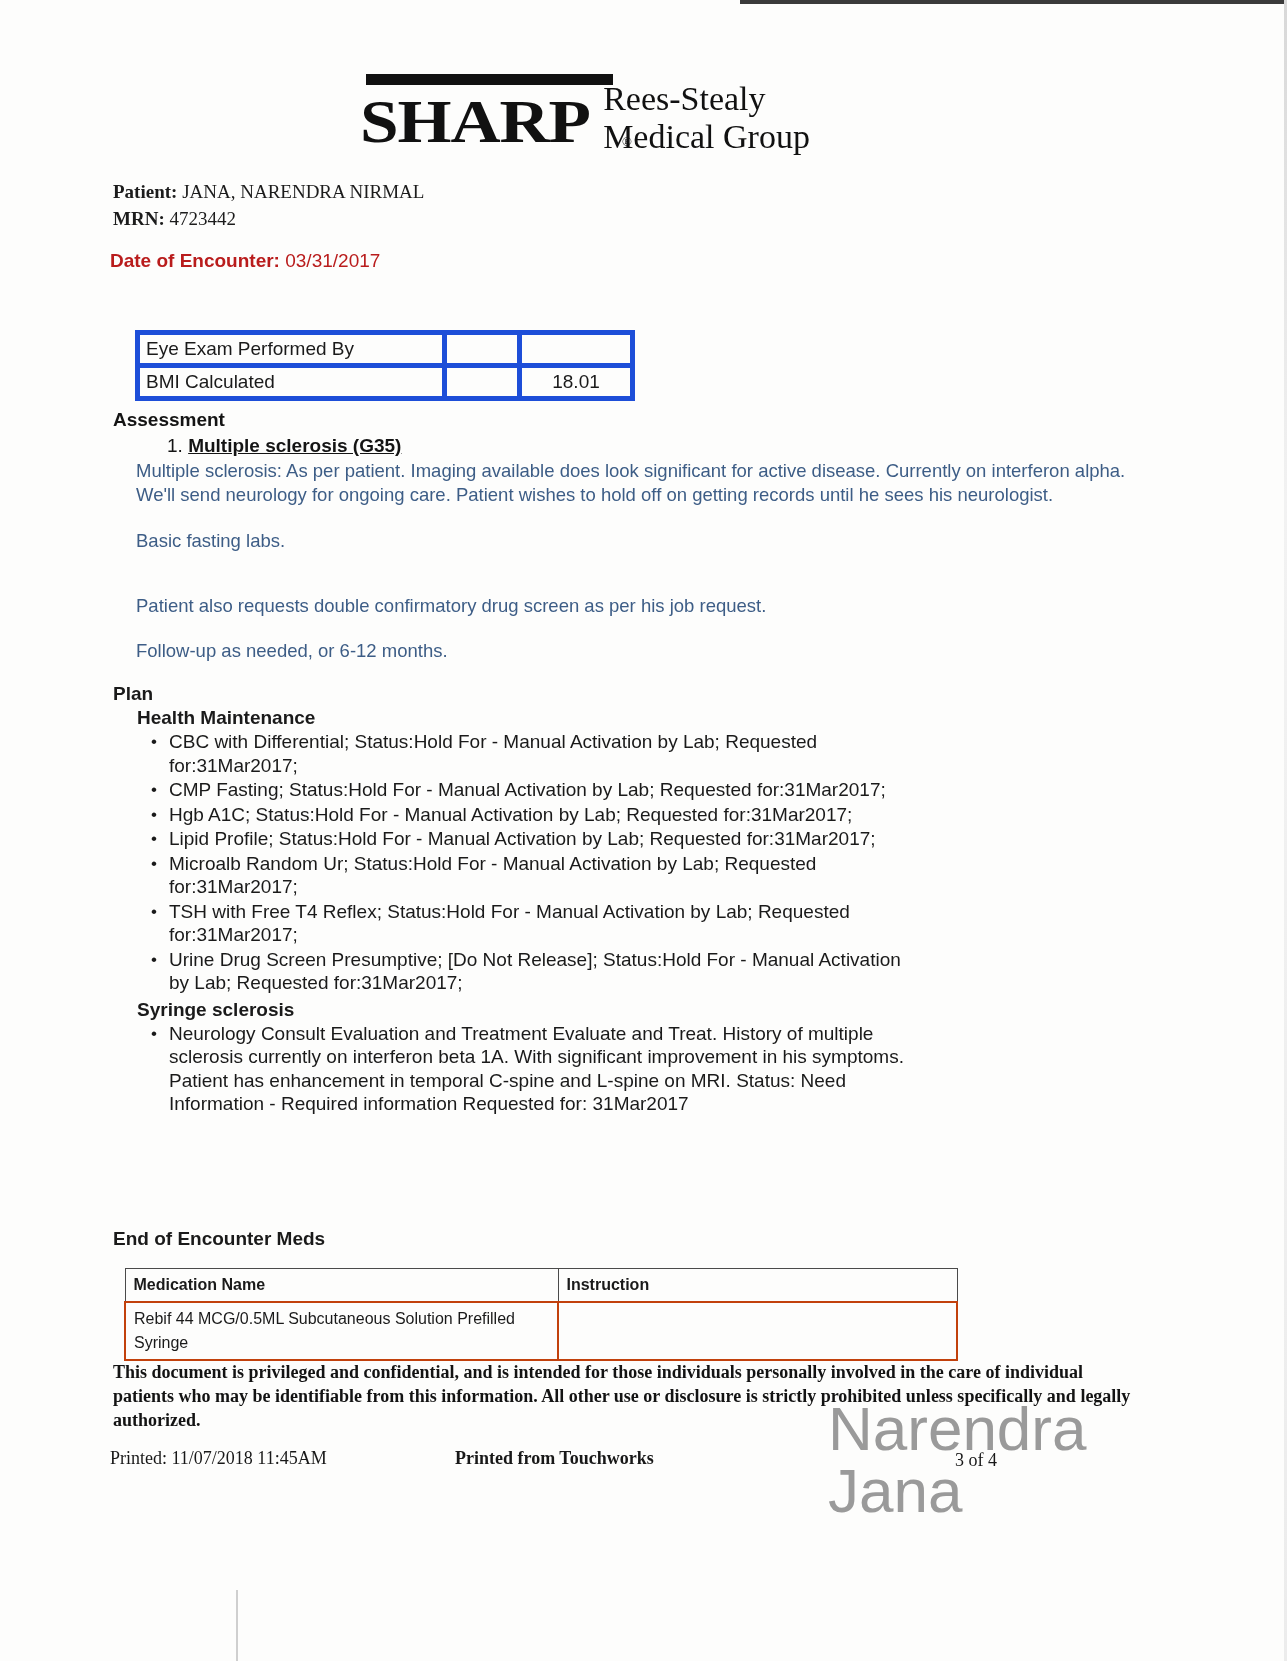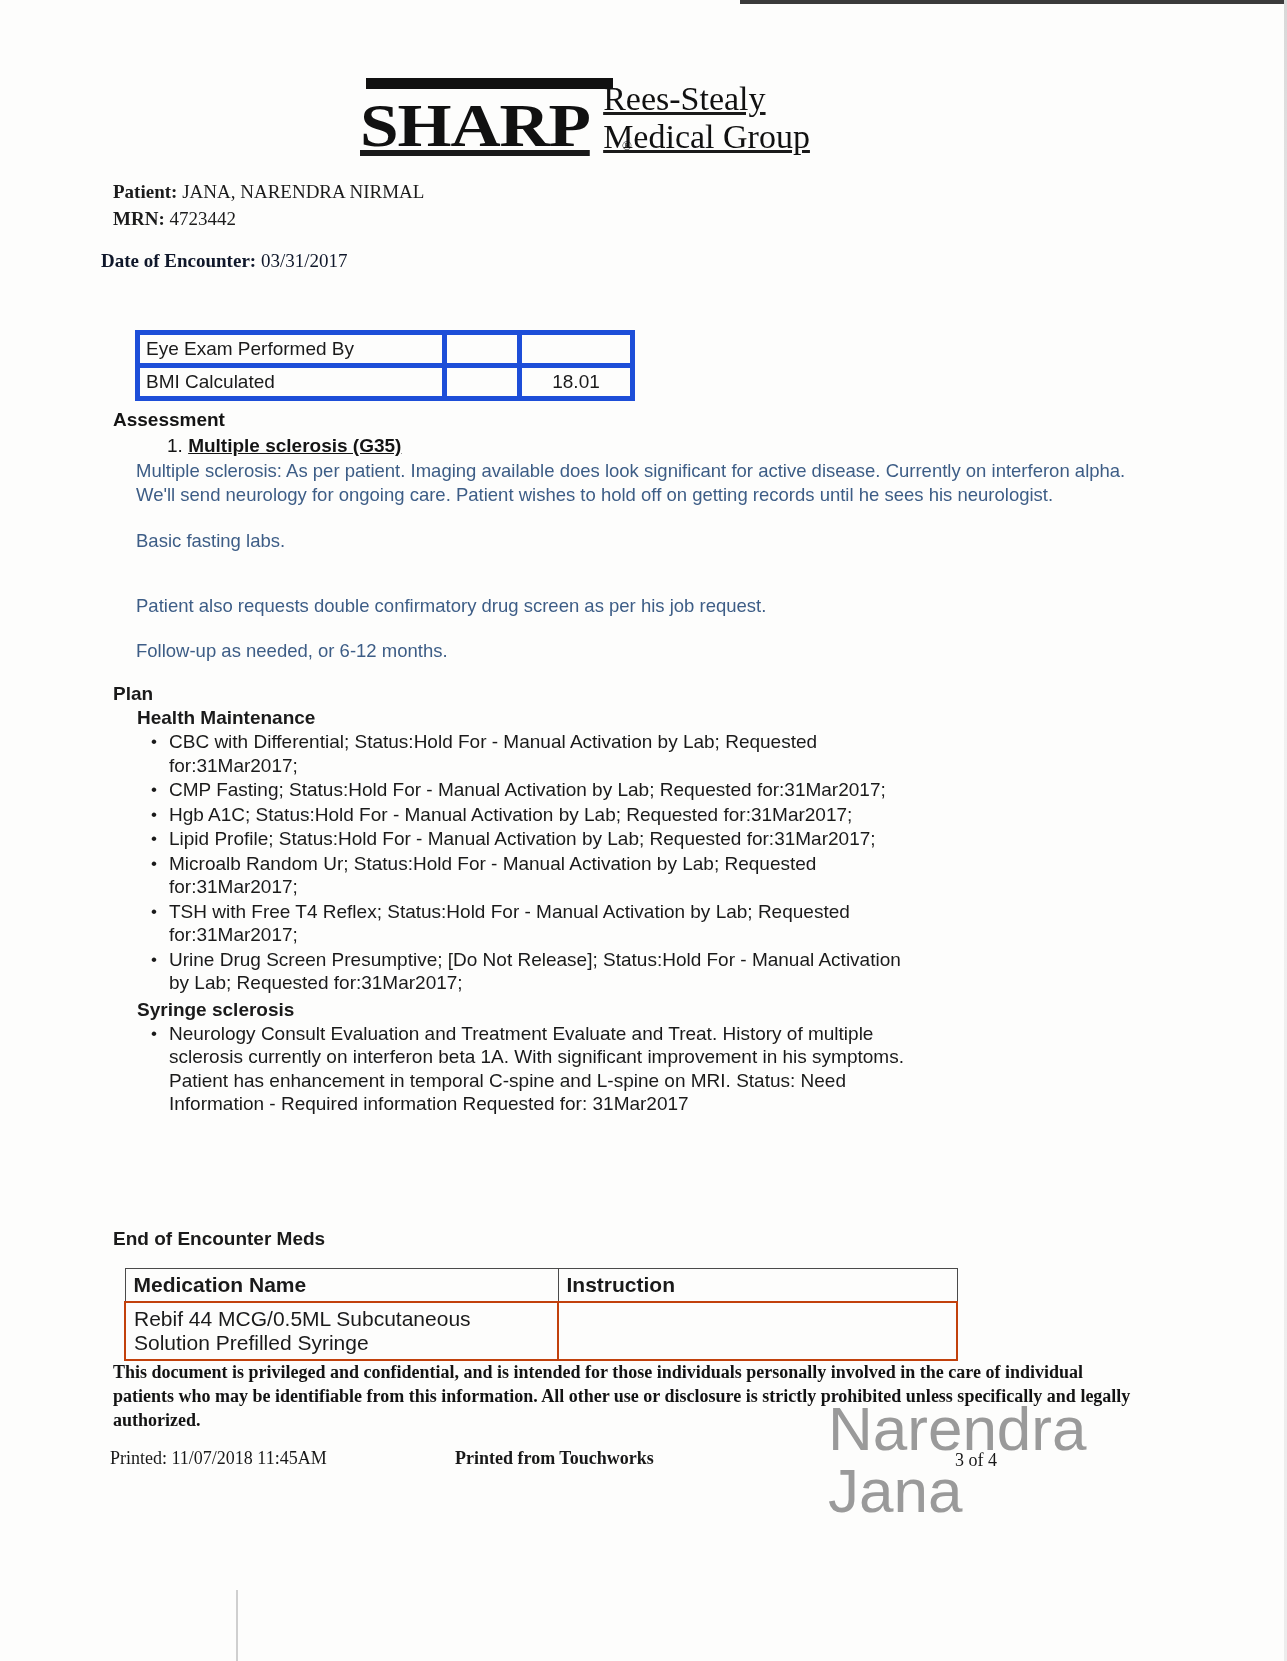--- a/index.html
+++ b/index.html
@@ -49,22 +49,21 @@
     height: 1661px;
     background: linear-gradient(to bottom, #d8d8d8, #f2f2f2 30%, #ececec);
   }
 
   
   .logo-wrap {
     position: absolute;
     left: 360px;
     top: 66px;
     display: flex;
-    align-items: flex-end;
-    text-decoration: underline;
+    align-items: center;
   }
   .logo-sharp {
     position: relative;
     padding-top: 12px;
   }
   .logo-bar {
     position: absolute;
     top: 4px;
     left: 6px;
     width: 247px;
@@ -107,25 +106,25 @@
     top: 178px;
     font-family: "Liberation Serif", serif;
     font-size: 19px;
     line-height: 27px;
     color: #1c1c1c;
   }
   .patient-block .lbl { font-weight: bold; }
 
   .encounter-block {
     position: absolute;
-    left: 101px;
+    left: 110px;
     top: 250px;
-    font-family: Liberation Serif, serif;
-    font-size: 19px;
-    color: #0f172a;
+    font-family: Liberation Sans, sans-serif;
+    font-size: 19px;
+    color: #b91c1c;
   }
   .encounter-block .lbl { font-weight: bold; }
 
   
   .vitals-table {
     position: absolute;
     left: 135px;
     top: 330px;
     border-collapse: collapse;
     font-size: 19px;
@@ -221,21 +220,21 @@
     top: 1228px;
     font-weight: bold;
     font-size: 19px;
   }
   .meds-table {
     position: absolute;
     left: 124px;
     top: 1268px;
     width: 834px;
     border-collapse: collapse;
-    font-size: 21px;
+    font-size: 16px;
     border-radius: 16px;
   }
   .meds-table th {
     border: 1px solid #4a4a4a;
     text-align: left;
     font-weight: bold;
     padding: 4px 8px;
     height: 24px;
   }
   .meds-table td {

